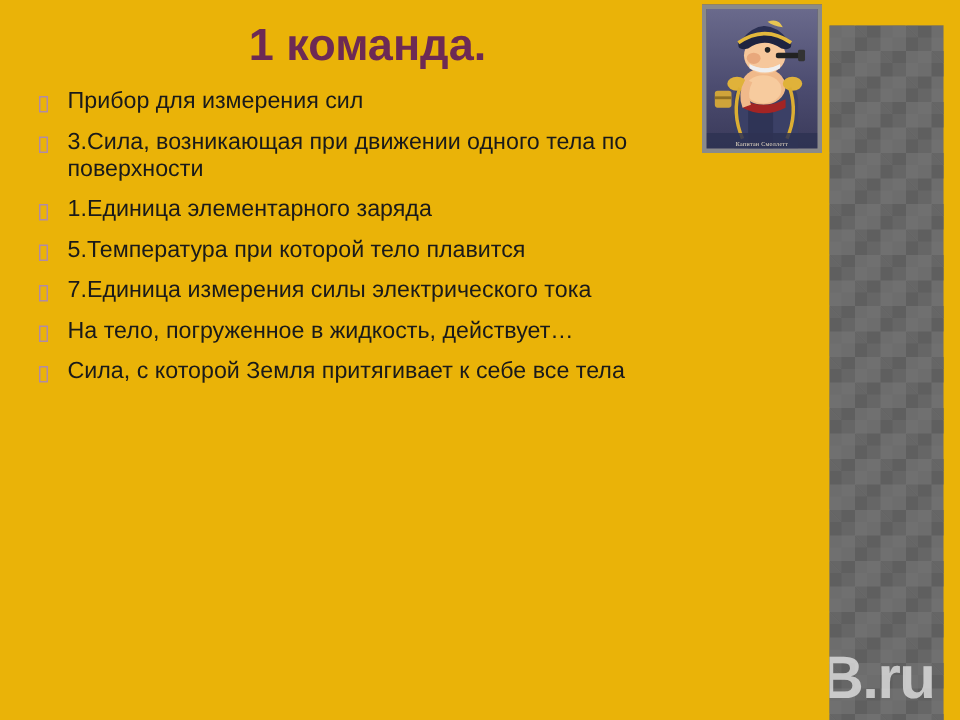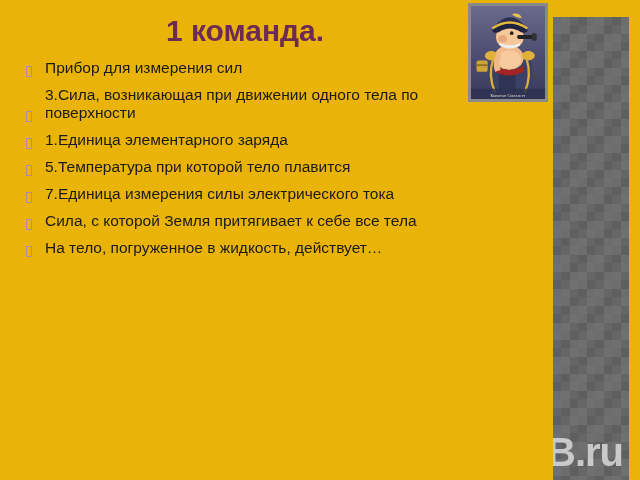--- a/index.html
+++ b/index.html
@@ -98,21 +98,21 @@
 
   
   #bullet-list {
     position: absolute;
     left: 26px;
     top: 59px;
     width: 440px;
   }
   .bullet-row {
     display: flex;
-    align-items: flex-end;
+    align-items: flex-start;
     margin-bottom: 9px;
   }
   .bullet-glyph {
     flex: 0 0 auto;
     width: 6px;
     height: 11px;
     margin-top: 5px;
     margin-right: 13px;
     border: 1px solid #b08ba6;
     box-sizing: border-box;
@@ -211,26 +211,26 @@
     </div>
 
 
     <div class="bullet-row">
       <span class="bullet-glyph"></span>
       <span class="bullet-text">7.Единица измерения силы электрического тока</span>
     </div>
 
     <div class="bullet-row">
       <span class="bullet-glyph"></span>
+      <span class="bullet-text">На тело, погруженное в жидкость, действует…</span>
+    </div>
+
+    <div class="bullet-row">
+      <span class="bullet-glyph"></span>
       <span class="bullet-text">Сила, с которой Земля притягивает к себе все тела</span>
-    </div>
-
-    <div class="bullet-row">
-      <span class="bullet-glyph"></span>
-      <span class="bullet-text">На тело, погруженное в жидкость, действует…</span>
     </div>
 
 
   </div>
 
   <div id="deco-panel">
     <div class="inner-diamonds"></div>
     <div id="watermark">B.ru</div>
   </div>
 

